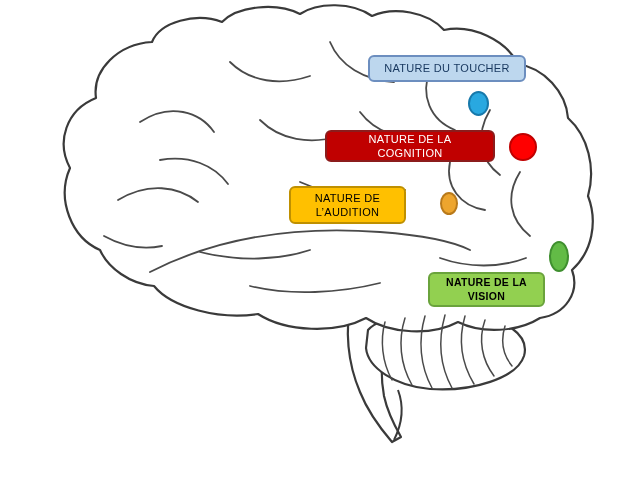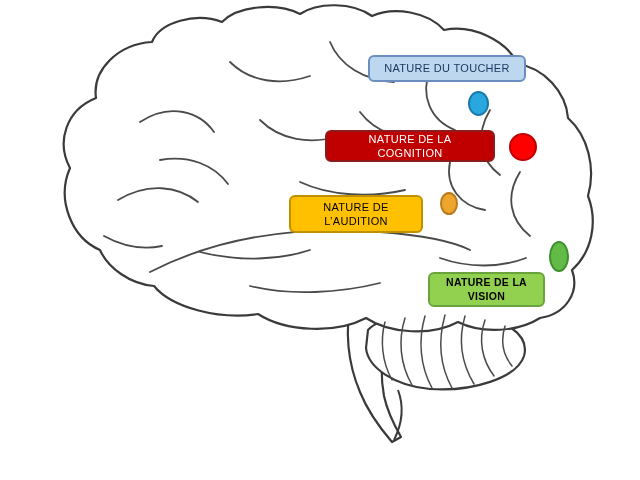--- a/index.html
+++ b/index.html
@@ -33,21 +33,21 @@
     font-size: 11px;
     letter-spacing: 0.3px;
     line-height: 1.3;
     box-sizing: border-box;
     text-transform: uppercase;
   }
   .label-box span { display: block; white-space: nowrap; }
 
   .box-toucher   { left: 368px; top: 55px;  width: 158px; height: 27px; }
   .box-cognition { left: 325px; top: 130px; width: 170px; height: 32px; }
-  .box-audition  { left: 289px; top: 186px; width: 134px; height: 38px; margin-top: 9px; }
+  .box-audition  { left: 289px; top: 186px; width: 117px; height: 38px; }
   .box-vision    { left: 428px; top: 272px; width: 117px; height: 35px; font-weight: 700; font-size: 10.5px; }
 
   .marker {
     position: absolute;
     border: 2px solid transparent;
     border-radius: 50%;
     box-sizing: border-box;
   }
   .marker-toucher   { left: 468px; top: 91px;  width: 21px; height: 25px; }
   .marker-cognition { left: 509px; top: 133px; width: 28px; height: 28px; }

